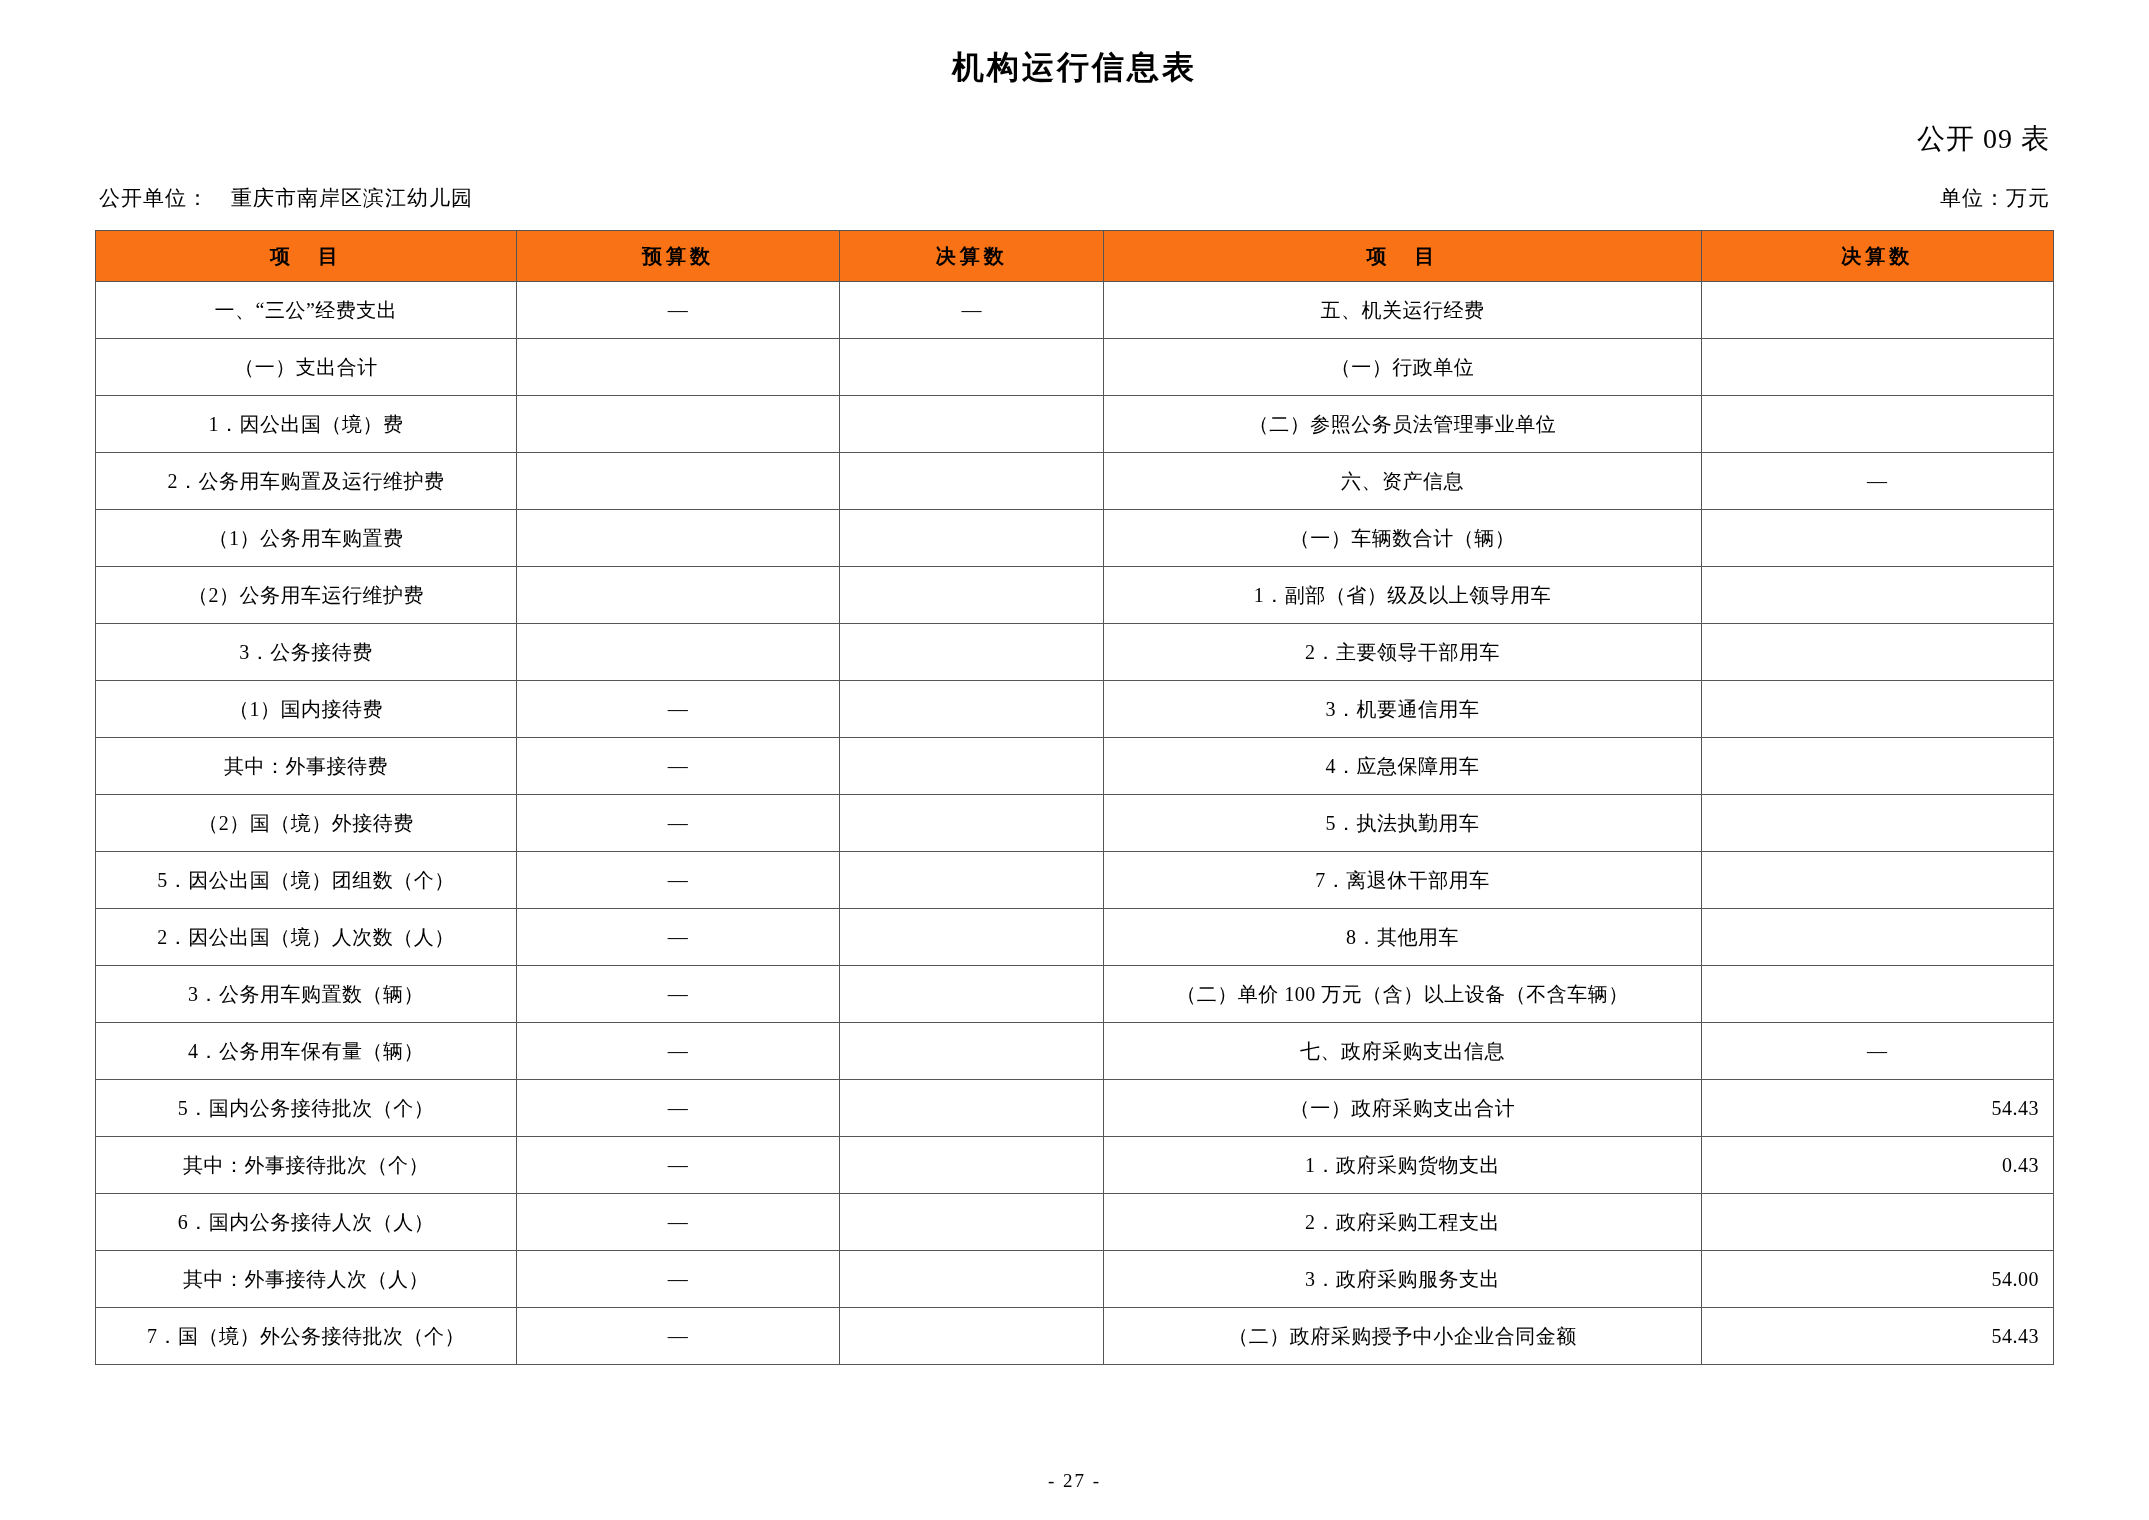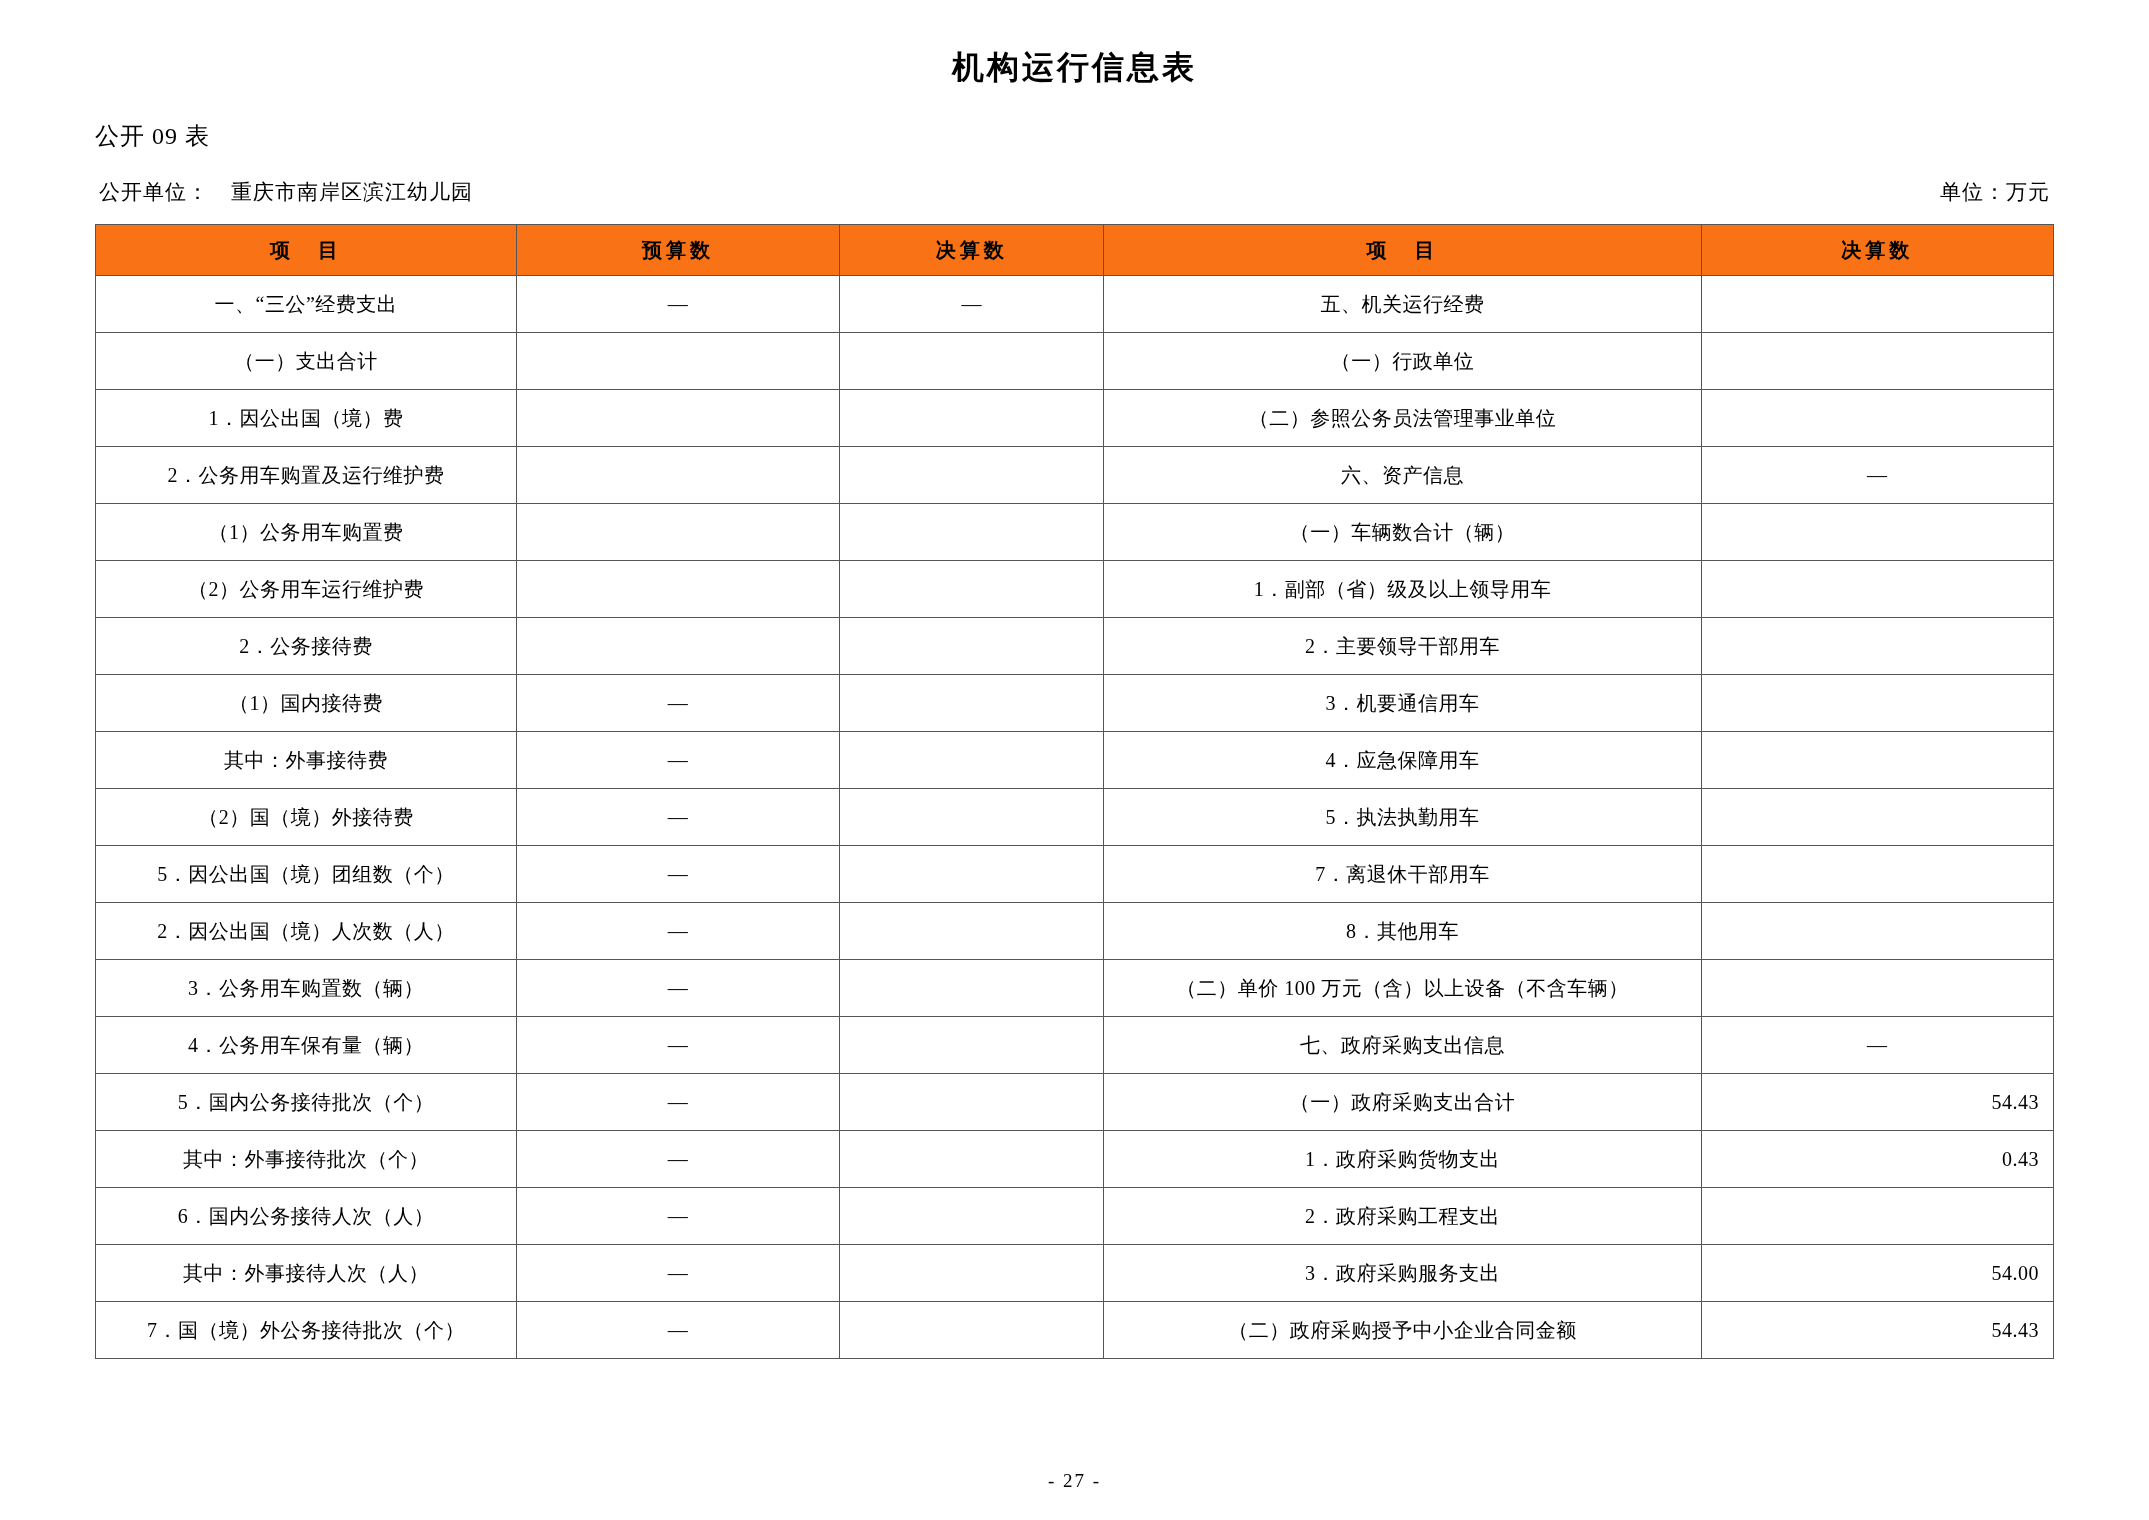--- a/index.html
+++ b/index.html
@@ -25,22 +25,22 @@
   .doc-title {
     text-align: center;
     font-family: "DejaVu Sans", "Liberation Sans", sans-serif;
     font-weight: bold;
     font-size: 32px;
     letter-spacing: 3px;
     padding-top: 48px;
     line-height: 1.2;
   }
   .form-no {
-    text-align: left;
-    font-size: 24px;
+    text-align: right;
+    font-size: 28px;
     margin-top: 34px;
     padding-right: 4px;
     letter-spacing: 1px;
   }
   .meta-row {
     display: flex;
     justify-content: space-between;
     align-items: flex-end;
     font-size: 21px;
     margin-top: 26px;
@@ -169,21 +169,21 @@
           <td class="numright"></td>
         </tr>
         <tr>
           <td class="label i2">（2）公务用车运行维护费</td>
           <td class="num"></td>
           <td class="num"></td>
           <td class="label i2">1．副部（省）级及以上领导用车</td>
           <td class="numright"></td>
         </tr>
         <tr>
-          <td class="label i2">2．公务接待费</td>
+          <td class="label i2">3．公务接待费</td>
           <td class="num"></td>
           <td class="num"></td>
           <td class="label i2">2．主要领导干部用车</td>
           <td class="numright"></td>
         </tr>
         <tr>
           <td class="label i2">（1）国内接待费</td>
           <td class="num">—</td>
           <td class="num"></td>
           <td class="label i2">3．机要通信用车</td>

